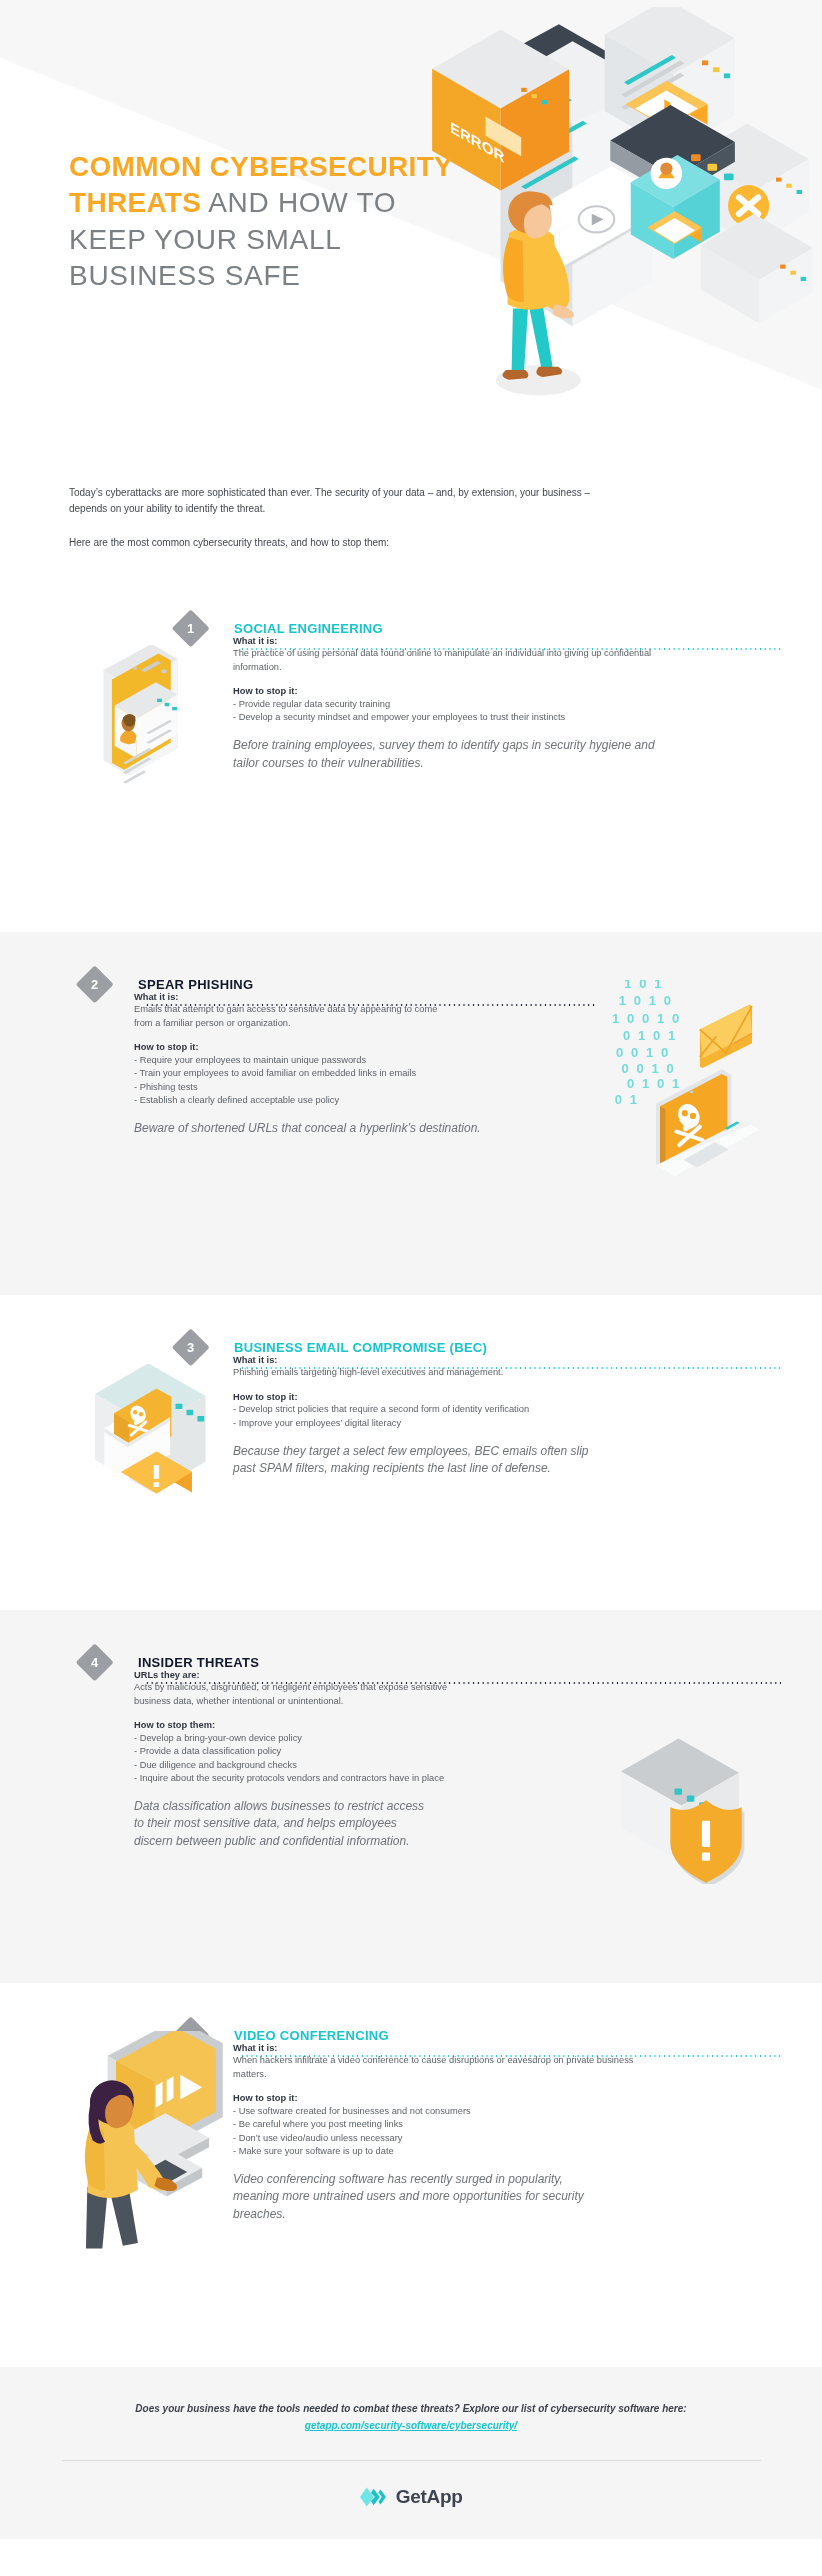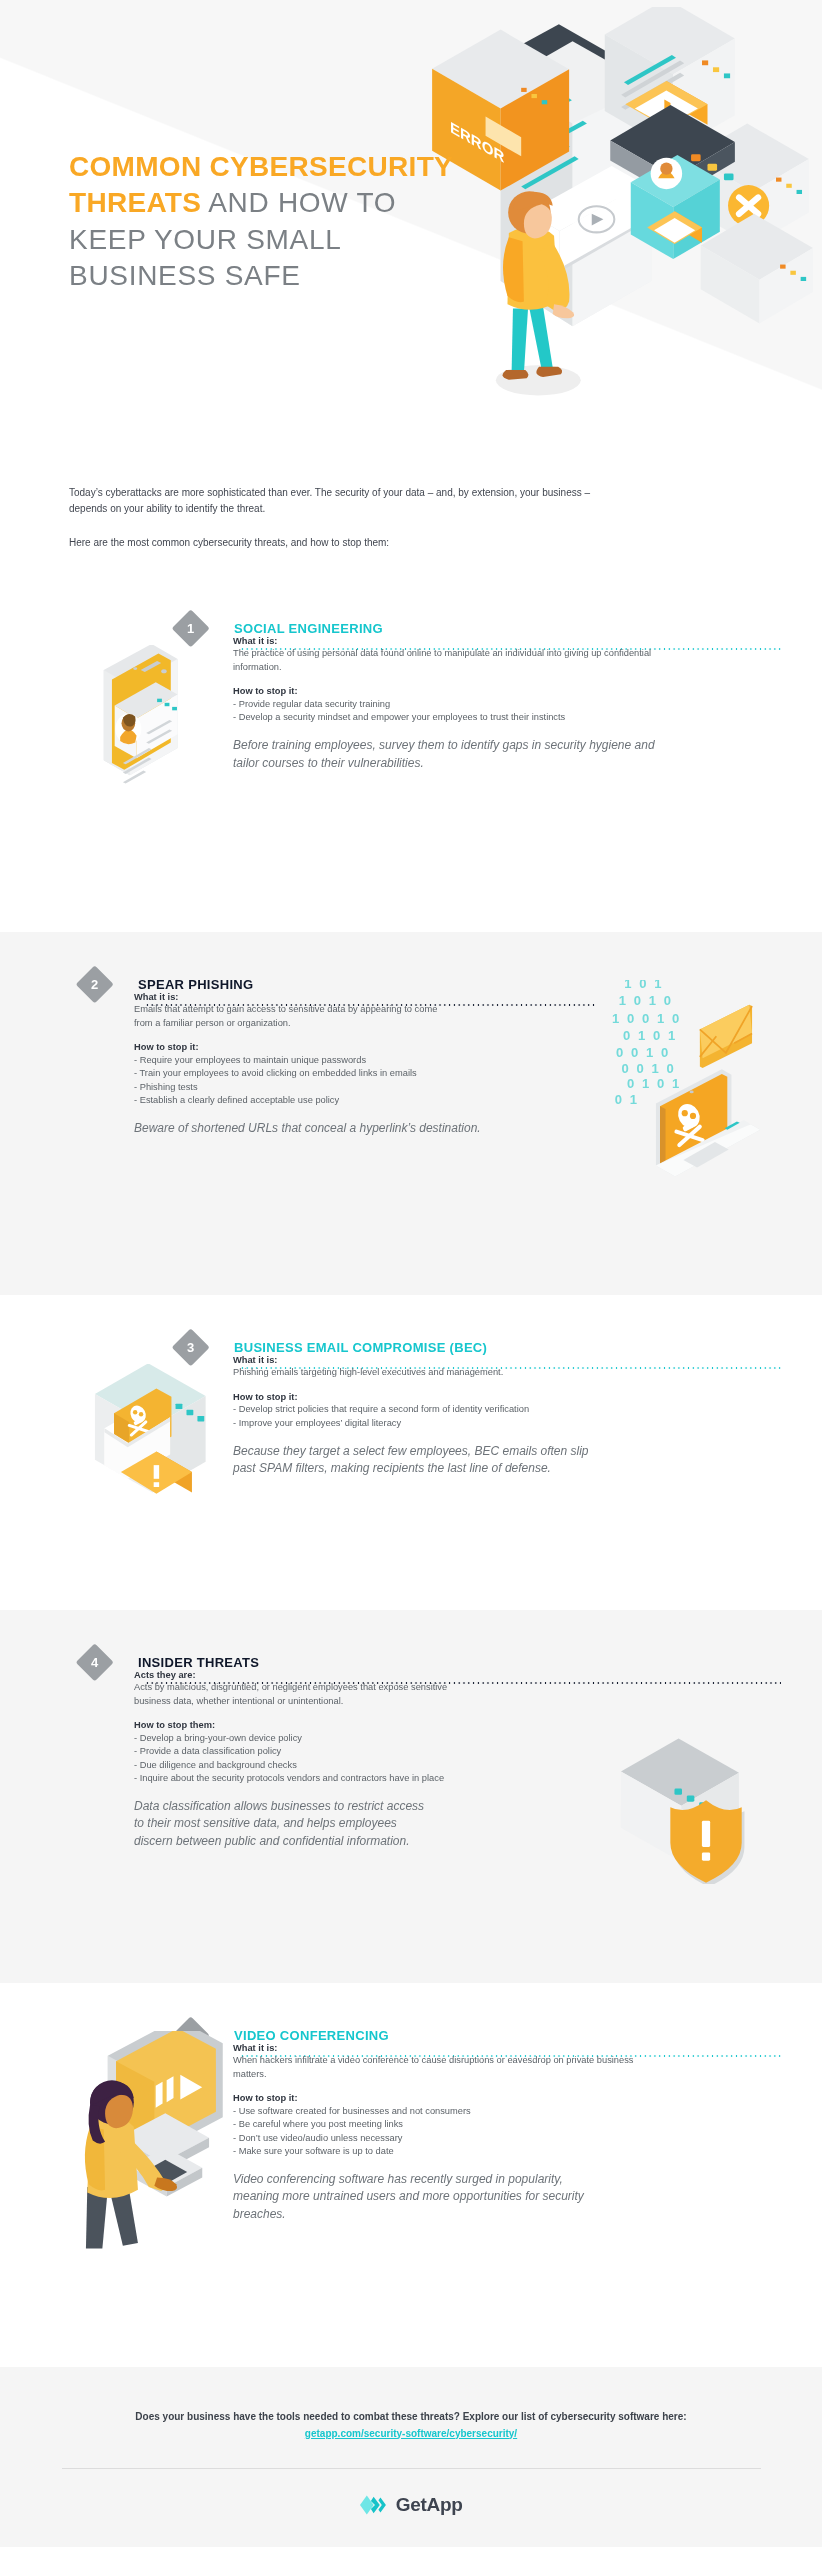--- a/index.html
+++ b/index.html
@@ -85,23 +85,23 @@
   .lay-left .badge     { left: 81px; }
   .lay-left .sec-title { left: 138px; }
   .lay-left .dotted    { left: 145px; right: 41px; }
   .lay-left .body-col  { left: 134px; width: 439px; }
 
   .illo { position: absolute; }
 
   
   .footer { background: #f5f5f5; padding: 34px 0 31.5px 0; }
   .footer-cta {
-    width: 562px; margin: 8px auto;
+    width: 562px; margin: 0 auto;
     text-align: center; font-size: 10px; line-height: 1.65;
-    font-weight: 700; color: #3c424b;
+    font-weight: 700; color: #3c424b; font-style: italic;
   }
   .footer-link { color: #16c6cd; font-weight: 700; }
   .footer-rule { width: 699px; height: 0.7px; background: #dcdcdc; margin: 26px auto 0 auto; }
   .footer-logo { margin-top: 25px; display: flex; justify-content: center; align-items: center; gap: 6.2px; }
   .logo-word { font-size: 19px; font-weight: 800; color: #3e4450; letter-spacing: -0.3px; }
 </style>
 </head>
 <body>
 
 <div class="page">
@@ -310,21 +310,21 @@
           </div>
         <div class="sec-title ac-orange">SPEAR PHISHING</div>
         <div class="dotted ac-orange" style="right:226px;"></div>
       </div>
       <div class="body-col" style="width:411px;">
         <div class="lbl">What it is:</div>
         <div class="txt" style="width:322px;">Emails that attempt to gain access to sensitive data by appearing to come from a familiar person or organization.</div>
         <div class="gap"></div>
         <div class="lbl">How to stop it:</div>
         <div class="txt">- Require your employees to maintain unique passwords</div>
-        <div class="txt">- Train your employees to avoid clicking on embedded links in emails</div>
+        <div class="txt">- Train your employees to avoid familiar on embedded links in emails</div>
         <div class="txt">- Phishing tests</div>
         <div class="txt">- Establish a clearly defined acceptable use policy</div>
         <div class="gap"></div>
         <div class="note">Beware of shortened URLs that conceal a hyperlink’s destination.</div>
       </div>
       <div class="illo" style="left:579px; top:48px;">
         <svg width="206" height="206" viewBox="0 0 300 300">
           <g fill="#74dada" font-family="Liberation Sans, sans-serif" font-size="19" font-weight="700" letter-spacing="3">
             <text x="66" y="12">1 0 1</text>
             <text x="58" y="36">1 0 1 0</text>
@@ -423,21 +423,21 @@
   <div class="band band-gray sec">
     <div class="sec-inner lay-left" style="height:373px;">
       <div class="sec-head">
         <div class="badge">
             <span>4</span>
           </div>
         <div class="sec-title ac-orange">INSIDER THREATS</div>
         <div class="dotted ac-orange"></div>
       </div>
       <div class="body-col">
-        <div class="lbl">Acts they are:</div>
+        <div class="lbl">URLs they are:</div>
         <div class="txt" style="width:329px;">Acts by malicious, disgruntled, or negligent employees that expose sensitive business data, whether intentional or unintentional.</div>
         <div class="gap"></div>
         <div class="lbl">How to stop them:</div>
         <div class="txt">- Develop a bring-your-own device policy</div>
         <div class="txt">- Provide a data classification policy</div>
         <div class="txt">- Due diligence and background checks</div>
         <div class="txt">- Inquire about the security protocols vendors and contractors have in place</div>
         <div class="gap"></div>
         <div class="note" style="width:295px;">Data classification allows businesses to restrict access to their most sensitive data, and helps employees discern between public and confidential information.</div>
       </div>

